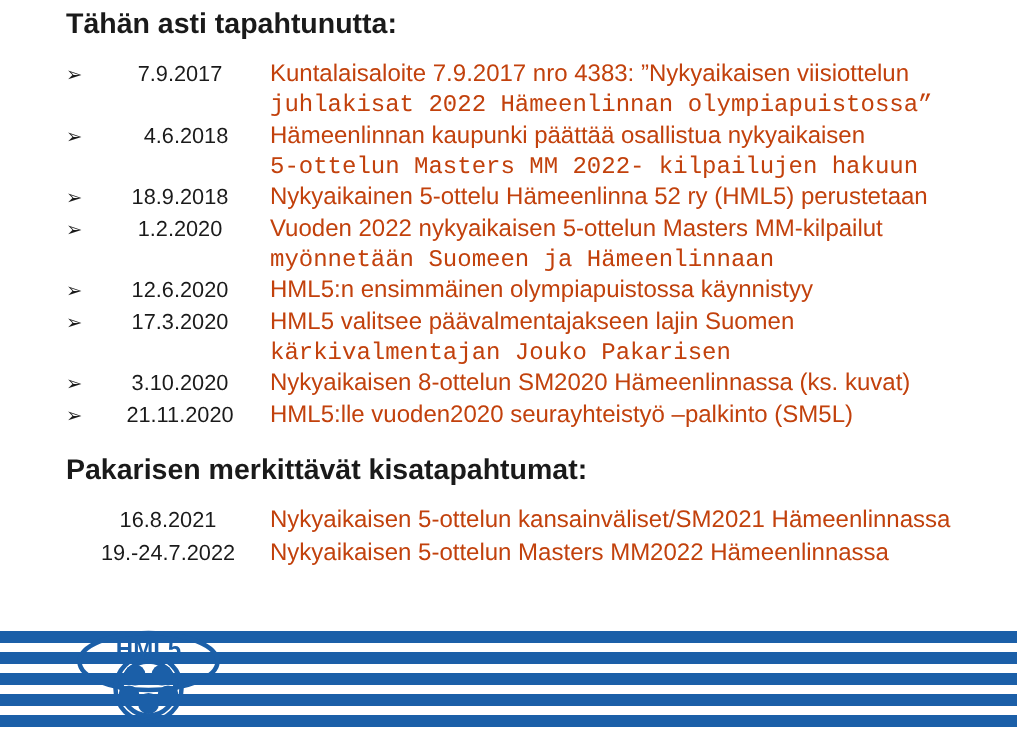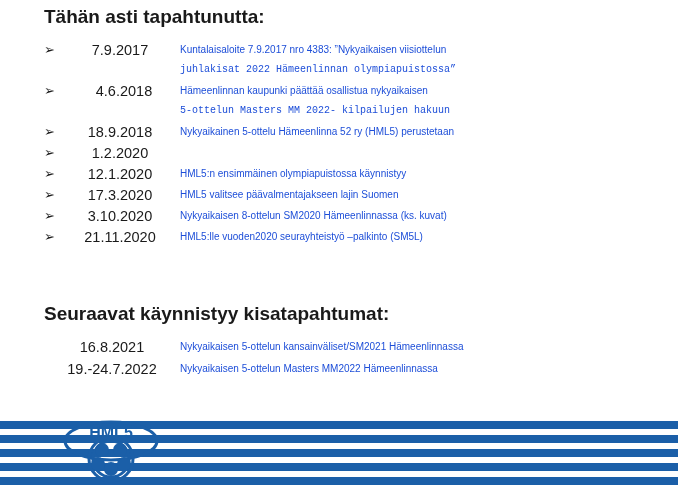--- a/index.html
+++ b/index.html
@@ -64,23 +64,23 @@
     line-height: 20px;
     color: #1a1a1a;
     white-space: pre;
     text-align: center;
   }
   .date.indented {
     text-indent: 8px;
   }
   .text {
     flex: 1 1 auto;
-    font-size: 10px;
+    font-size: 16px;
     line-height: 20px;
-    color: #1d4ed8;
+    color: #c2410c;
   }
   .text .l2 {
     display: block;
     font-family: Liberation Mono, monospace;
   }
   .list-2 {
     position: absolute;
     left: 44px;
     top: 337px;
     width: 620px;
@@ -116,21 +116,21 @@
         #ffffff 32px, #ffffff 38px,
         #1b5fa8 38px, #1b5fa8 46px,
         #ffffff 46px, #ffffff 52px,
         #1b5fa8 52px, #1b5fa8 60px,
         #ffffff 60px, #ffffff 66px,
         #1b5fa8 66px, #1b5fa8 74px,
         #ffffff 74px, #ffffff 78px);
   }
   .logo {
     position: absolute;
-    left: 56px;
+    left: 44px;
     bottom: 2px;
     width: 110px;
     height: 76px;
   }
   .logo svg { display: block; }
 </style>
 </head>
 <body>
 
 <div class="slide">
@@ -161,35 +161,40 @@
       <span class="bullet">➢</span>
       <span class="date">18.9.2018</span>
       <span class="text">
         <span class="l1">Nykyaikainen 5-ottelu Hämeenlinna 52 ry (HML5) perustetaan</span>
       </span>
     </div>
 
     <div class="row">
       <span class="bullet">➢</span>
       <span class="date">1.2.2020</span>
-    </div>
-
-    <div class="row">
-      <span class="bullet">➢</span>
-      <span class="date">12.1.2020</span>
+      <span class="text">
+        <span class="l1">Vuoden 2022 nykyaikaisen 5-ottelun Masters MM-kilpailut</span>
+        <span class="l2">myönnetään Suomeen ja Hämeenlinnaan</span>
+      </span>
+    </div>
+
+    <div class="row">
+      <span class="bullet">➢</span>
+      <span class="date">12.6.2020</span>
       <span class="text">
         <span class="l1">HML5:n ensimmäinen olympiapuistossa käynnistyy</span>
       </span>
     </div>
 
     <div class="row">
       <span class="bullet">➢</span>
       <span class="date">17.3.2020</span>
       <span class="text">
         <span class="l1">HML5 valitsee päävalmentajakseen lajin Suomen</span>
+        <span class="l2">kärkivalmentajan   Jouko Pakarisen</span>
       </span>
     </div>
 
     <div class="row">
       <span class="bullet">➢</span>
       <span class="date">3.10.2020</span>
       <span class="text">
         <span class="l1">Nykyaikaisen 8-ottelun SM2020 Hämeenlinnassa (ks. kuvat)</span>
       </span>
     </div>
@@ -197,21 +202,21 @@
     <div class="row">
       <span class="bullet">➢</span>
       <span class="date">21.11.2020</span>
       <span class="text">
         <span class="l1">HML5:lle vuoden2020 seurayhteistyö –palkinto (SM5L)</span>
       </span>
     </div>
 
   </div>
 
-  <h1 class="heading" id="heading-2">Seuraavat käynnistyy kisatapahtumat:</h1>
+  <h1 class="heading" id="heading-2">Pakarisen merkittävät kisatapahtumat:</h1>
 
   <div class="list-2">
 
     <div class="row">
       <span class="date">16.8.2021</span>
       <span class="text">Nykyaikaisen 5-ottelun kansainväliset/SM2021 Hämeenlinnassa</span>
     </div>
 
     <div class="row">
       <span class="date">19.-24.7.2022</span>

